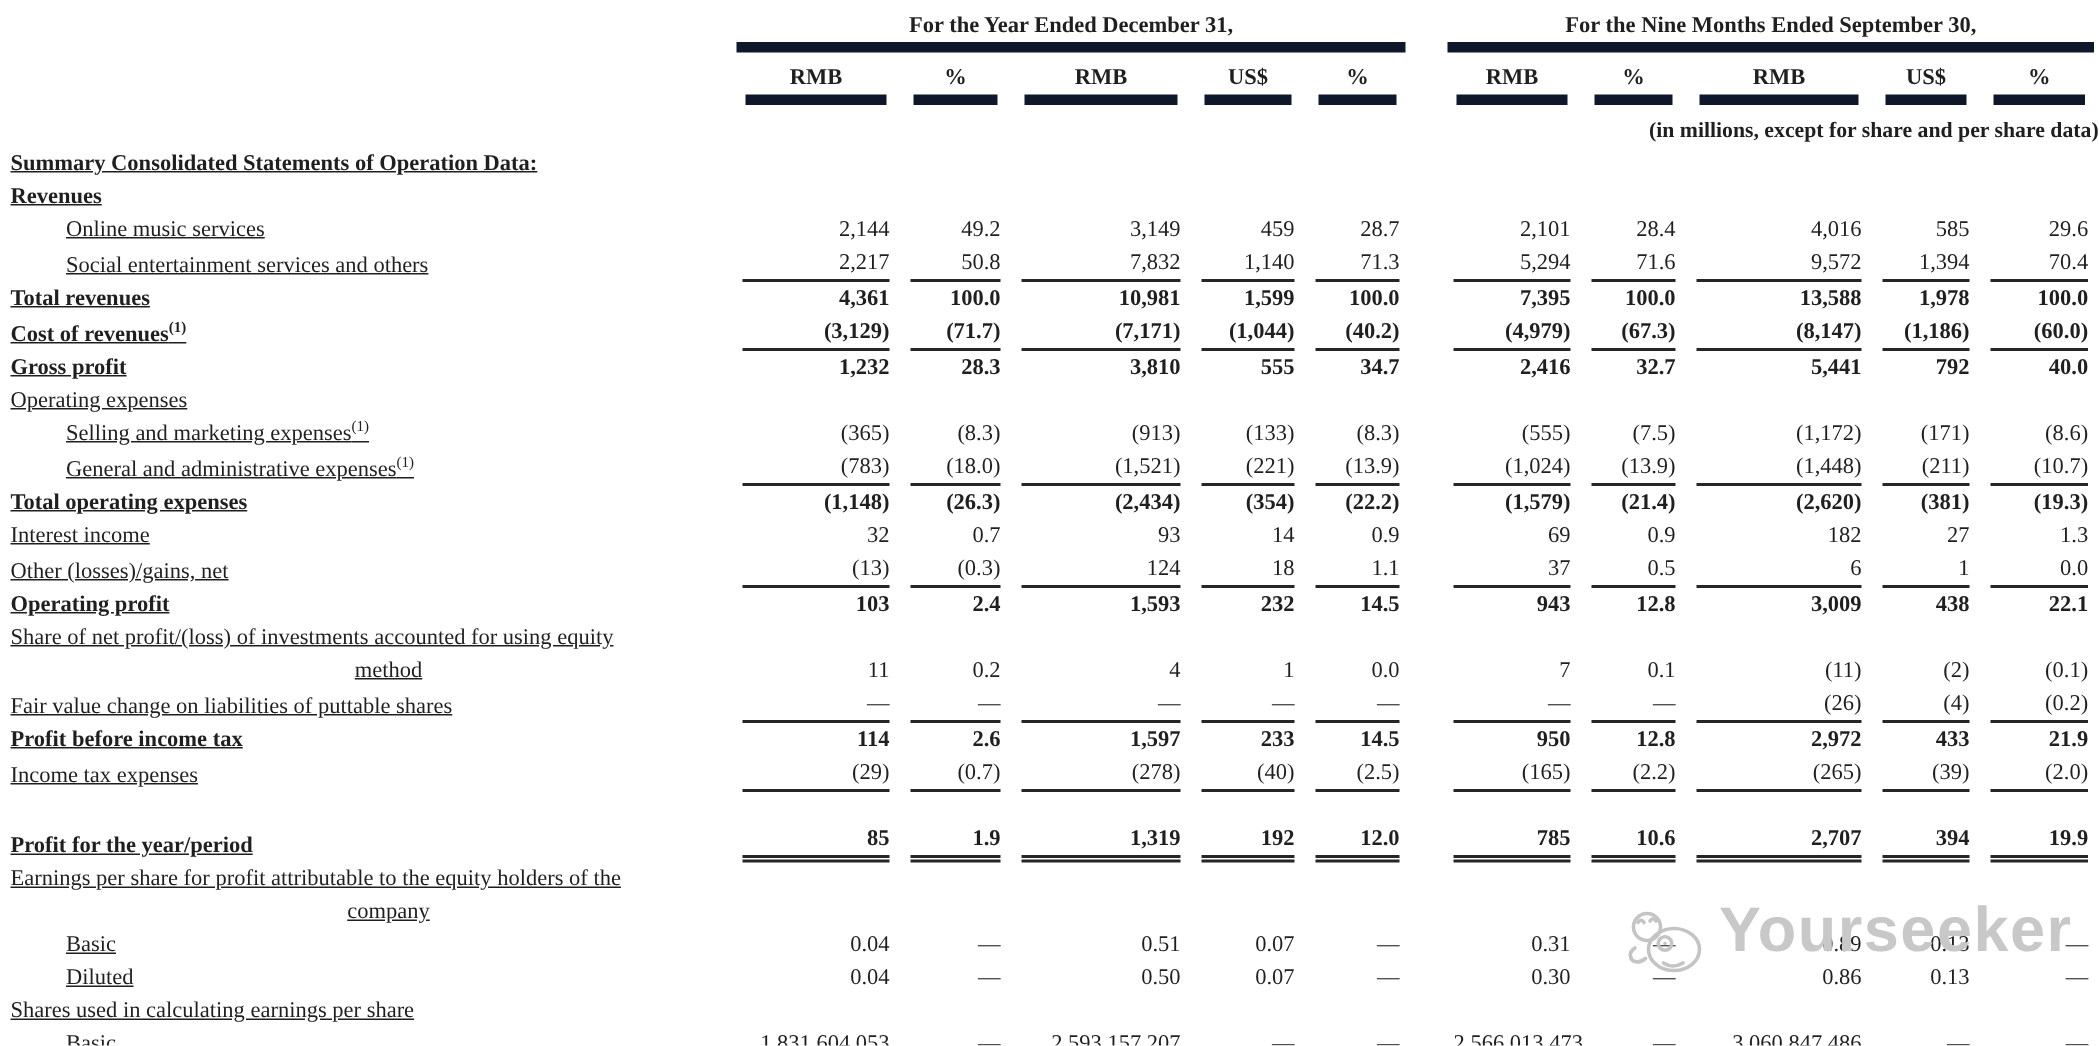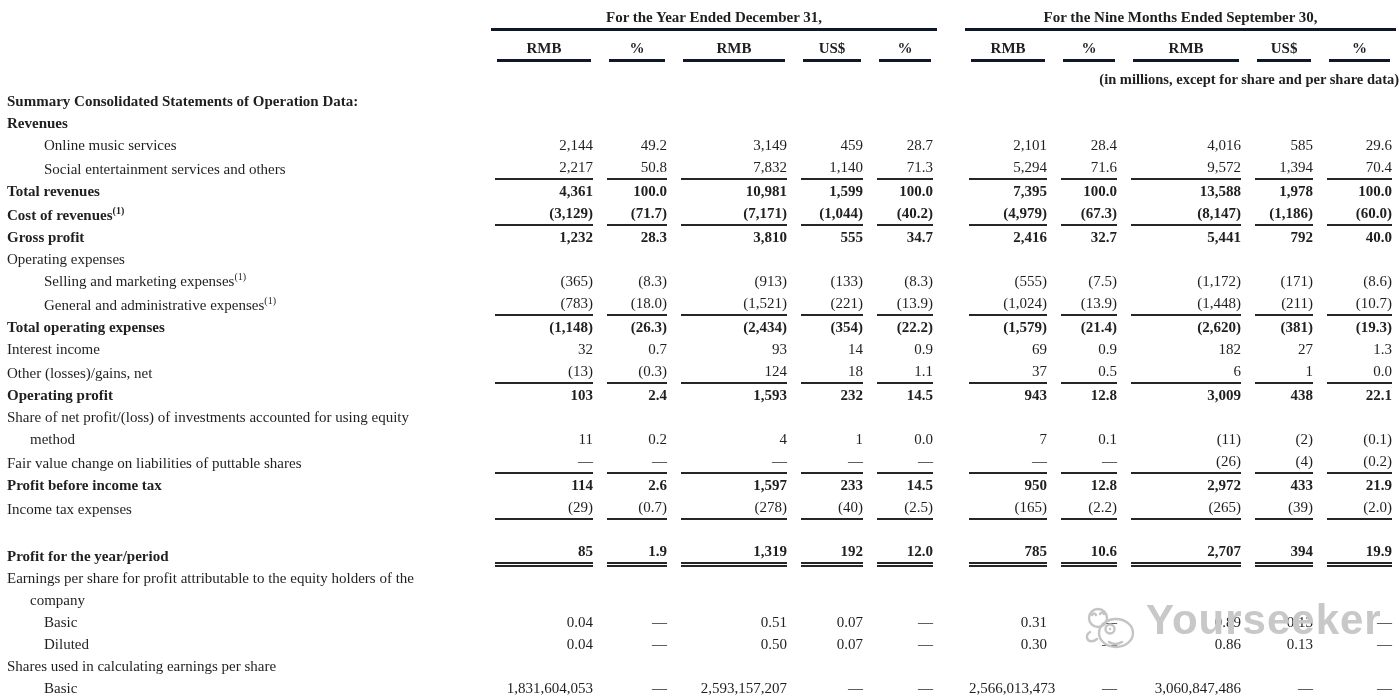--- a/index.html
+++ b/index.html
@@ -4,35 +4,35 @@
 <style>
   html,body{margin:0;padding:0;background:#ffffff;}
   body{width:1399px;height:697px;overflow:hidden;position:relative;
        font-family:"Liberation Serif", serif;color:#1f1f1f;}
   .page{padding-top:6px;}
   table{border-collapse:collapse;table-layout:fixed;width:1399px;}
   th,td{padding:0;font-size:15px;line-height:22px;vertical-align:bottom;
         white-space:nowrap;overflow:visible;}
   th{font-weight:bold;}
   
-  .hl{border-bottom:3px solid #0f172a;text-align:center;}
+  .hl{border-bottom:7px solid #0f172a;text-align:center;}
   .hlg{margin:0 3px;}   
   .hly{margin:0 10px;}  
   .hlu{margin:6px 9px;}   
   .note{text-align:right;font-weight:bold;font-size:14.5px;}
   
-  td.lbl{text-align:left;}
+  td.lbl{text-align:left;text-decoration:underline;}
   td.num{text-align:right;}
   .b{font-weight:bold;}
   .cl{margin:0 7px;}                 
   .cl.u{border-bottom:2px solid #262626;}
   .cl.uu{border-bottom:5px double #262626;margin-top:20px;}
   .top{padding-left:7px;}
   .ind{padding-left:44px;}
-  .wrap2{padding-left:30px;}
+  .wrap2{padding-left:30px;text-align:center;}
   sup{font-size:10px;line-height:0;vertical-align:super;}
   
   .watermark{position:absolute;left:1082px;top:596px;display:flex;align-items:flex-start;
              gap:6px;color:#c8c8c8;font-family:"Liberation Sans", sans-serif;
              font-size:42px;font-weight:bold;letter-spacing:1px;pointer-events:none;}
   .watermark svg{flex:0 0 auto;}
 </style>
 </head>
 <body>
 

